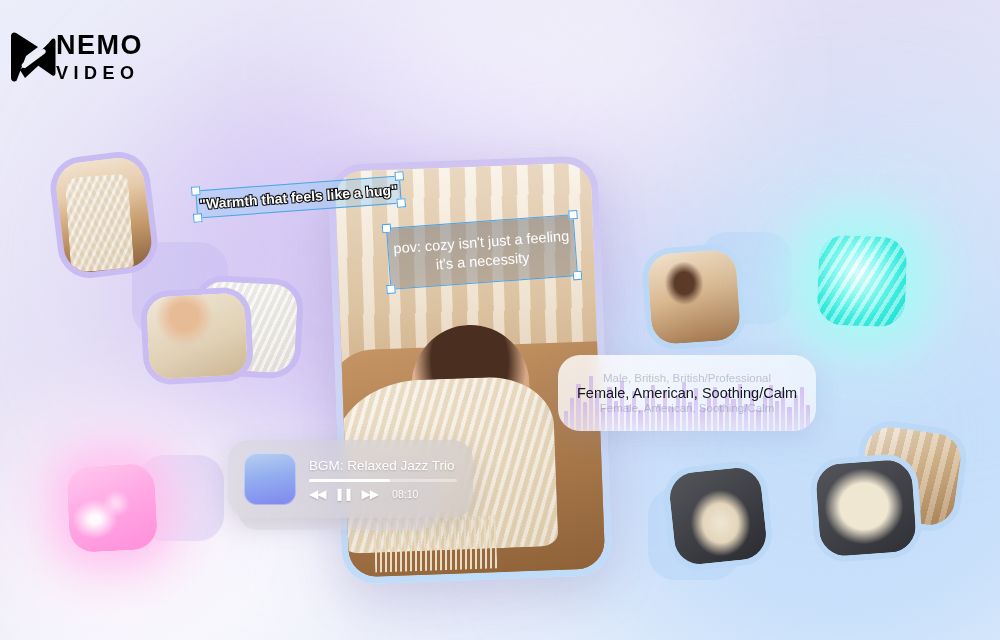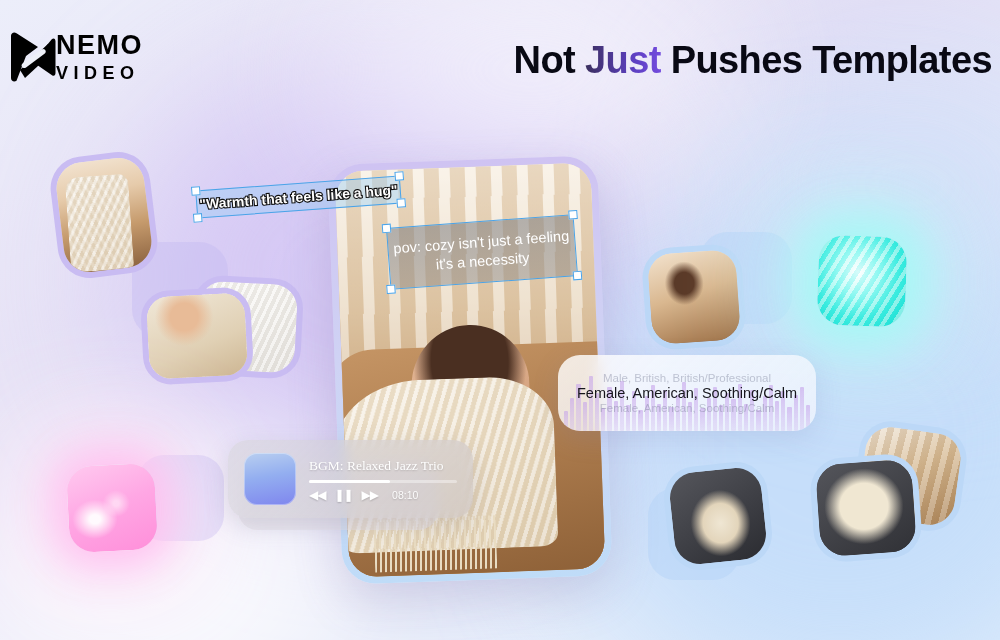--- a/index.html
+++ b/index.html
@@ -131,21 +131,21 @@
   
   #bgm-back{position:absolute;left:238px;top:462px;width:200px;height:68px;border-radius:20px;
     background:rgba(225,222,230,.5);}
   #bgm{position:absolute;left:228px;top:440px;width:245px;height:78px;border-radius:20px;
     background:linear-gradient(135deg,rgba(214,212,220,.62),rgba(192,186,192,.48));
     backdrop-filter:blur(7px);display:flex;align-items:center;gap:13px;padding:0 16px;
     box-shadow:0 8px 24px rgba(110,105,130,.2);}
   .album{width:52px;height:52px;border-radius:13px;flex:0 0 52px;
     box-shadow:inset 0 0 0 1px rgba(255,255,255,.35);}
   .bgm-body{flex:1;min-width:0;display:flex;flex-direction:column;gap:6px;}
-  .bgm-title{font-size:13.5px;color:#fff;white-space:nowrap;text-shadow:0 1px 2px rgba(0,0,0,.18);font-family:Liberation Serif, serif;}
+  .bgm-title{font-size:13.5px;color:#fff;white-space:nowrap;text-shadow:0 1px 2px rgba(0,0,0,.18);}
   .bgm-bar{height:3px;border-radius:2px;background:rgba(255,255,255,.4);position:relative;}
   .bgm-bar span{position:absolute;left:0;top:0;height:100%;border-radius:2px;background:#fff;}
   .bgm-ctl{display:flex;align-items:center;gap:9px;}
   .bgm-ctl .ic{color:#fff;font-size:12px;line-height:1;letter-spacing:-1px;
     text-shadow:0 1px 2px rgba(0,0,0,.2);}
   .bgm-time{font-size:10.5px;color:rgba(255,255,255,.95);margin-left:5px;
     text-shadow:0 1px 2px rgba(0,0,0,.2);}
 </style>
 </head>
 <body>
@@ -166,21 +166,20 @@
       <path d="M12 40 L40 14 L45 22 L17 48 Z" fill="#000"></path>
       <path d="M14.5 33.5 L33.5 19.5 C36.5 17.5 39.5 21.5 36.5 23.8 L18 37.5 C15 39.6 12 35.6 14.5 33.5 Z" fill="#eef0f8"></path>
     </svg>
     <div class="logo-text">
       <span class="logo-nemo">NEMO</span>
       <span class="logo-video">VIDEO</span>
     </div>
   </div>
 
   <h1 class="headline">
-    <span class="l2"><span>Not </span><span class="g-just">Just </span><span> Pushes Templates</span></span>
   </h1>
 
   <div class="ghost" style="left:132px;top:242px;width:96px;height:96px;"></div>
   <div class="ghost blue" style="left:700px;top:232px;width:92px;height:92px;"></div>
   <div class="ghost blue" style="left:648px;top:488px;width:92px;height:92px;"></div>
   <div class="ghost" style="left:138px;top:455px;width:86px;height:86px;"></div>
 
   <div class="card bd-violet tex-room-warm" style="left:60px;top:160px;width:88px;height:110px;transform:rotate(-7deg);border-radius:26px;">
     <div class="art tex-knit-cream" style="position:absolute;left:8%;top:14%;width:72%;height:86%;border-radius:14px 10px 6px 6px;transform:rotate(3deg);"></div>
   </div>

